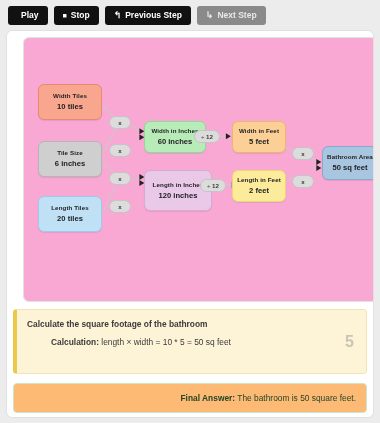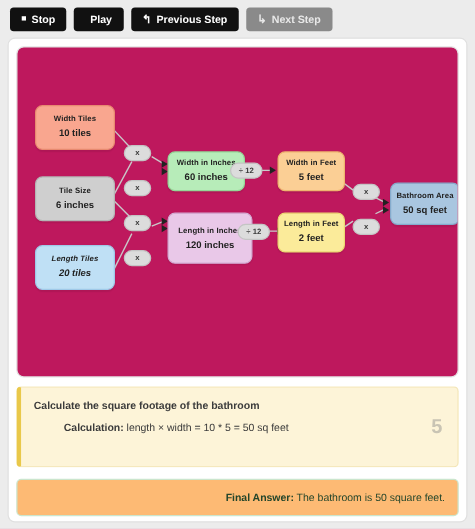--- a/index.html
+++ b/index.html
@@ -48,24 +48,25 @@
   }
   .btn .bicon {
     font-size: 8px;
     line-height: 1;
     display: inline-block;
   }
   .btn .bicon.sq { font-size: 7px; }
   .btn .bicon.arr { font-size: 9px; }
 
   .card {
-    background: #be185d;
+    background: #f9a8d4;
     border: 1px solid #e2e2e2;
     border-radius: 6px;
     box-sizing: border-box;
+    margin-left: 10px;
   }
 
   
   .graph-card {
     width: 100%;
     height: 265px;
     position: relative;
     overflow: hidden;
   }
   .graph-inner {
@@ -178,26 +179,26 @@
     width: 368px;
     height: 388px;
     overflow: hidden;
   }
 </style>
 </head>
 <body>
 
 <div class="toolbar">
   <button class="btn">
+    <span class="bicon"></span>
+    <span>Play</span>
+  </button>
+  <button class="btn">
     <span class="bicon sq">■</span>
     <span>Stop</span>
-  </button>
-  <button class="btn">
-    <span class="bicon"></span>
-    <span>Play</span>
   </button>
   <button class="btn">
     <span class="bicon arr">↰</span>
     <span>Previous Step</span>
   </button>
   <button class="btn disabled">
     <span class="bicon arr">↳</span>
     <span>Next Step</span>
   </button>
 </div>
@@ -246,21 +247,21 @@
       <div class="node" style="left:14px; top:46px; width:64px; height:36px; background:#f9a68f; border-color:#e88a70;">
         <span class="n-title">Width Tiles</span>
         <span class="n-value">10 tiles</span>
       </div>
 
       <div class="node" style="left:14px; top:103px; width:64px; height:36px; background:#cfcfcf; border-color:#b5b5b5;">
         <span class="n-title">Tile Size</span>
         <span class="n-value">6 inches</span>
       </div>
 
-      <div class="node" style="left:14px; top:158px; width:64px; height:36px; background:#bfe0f5; border-color:#9fc9e8;font-style:italic;">
+      <div class="node" style="left:14px; top:158px; width:64px; height:36px; background:#bfe0f5; border-color:#9fc9e8;">
         <span class="n-title">Length Tiles</span>
         <span class="n-value">20 tiles</span>
       </div>
 
       <div class="node" style="left:120px; top:83px; width:62px; height:32px; background:#b7ecb9; border-color:#93d897;">
         <span class="n-title">Width in Inches</span>
         <span class="n-value">60 inches</span>
       </div>
 
       <div class="node" style="left:120px; top:132px; width:68px; height:41px; background:#e9c8e8; border-color:#d4abd3;">

